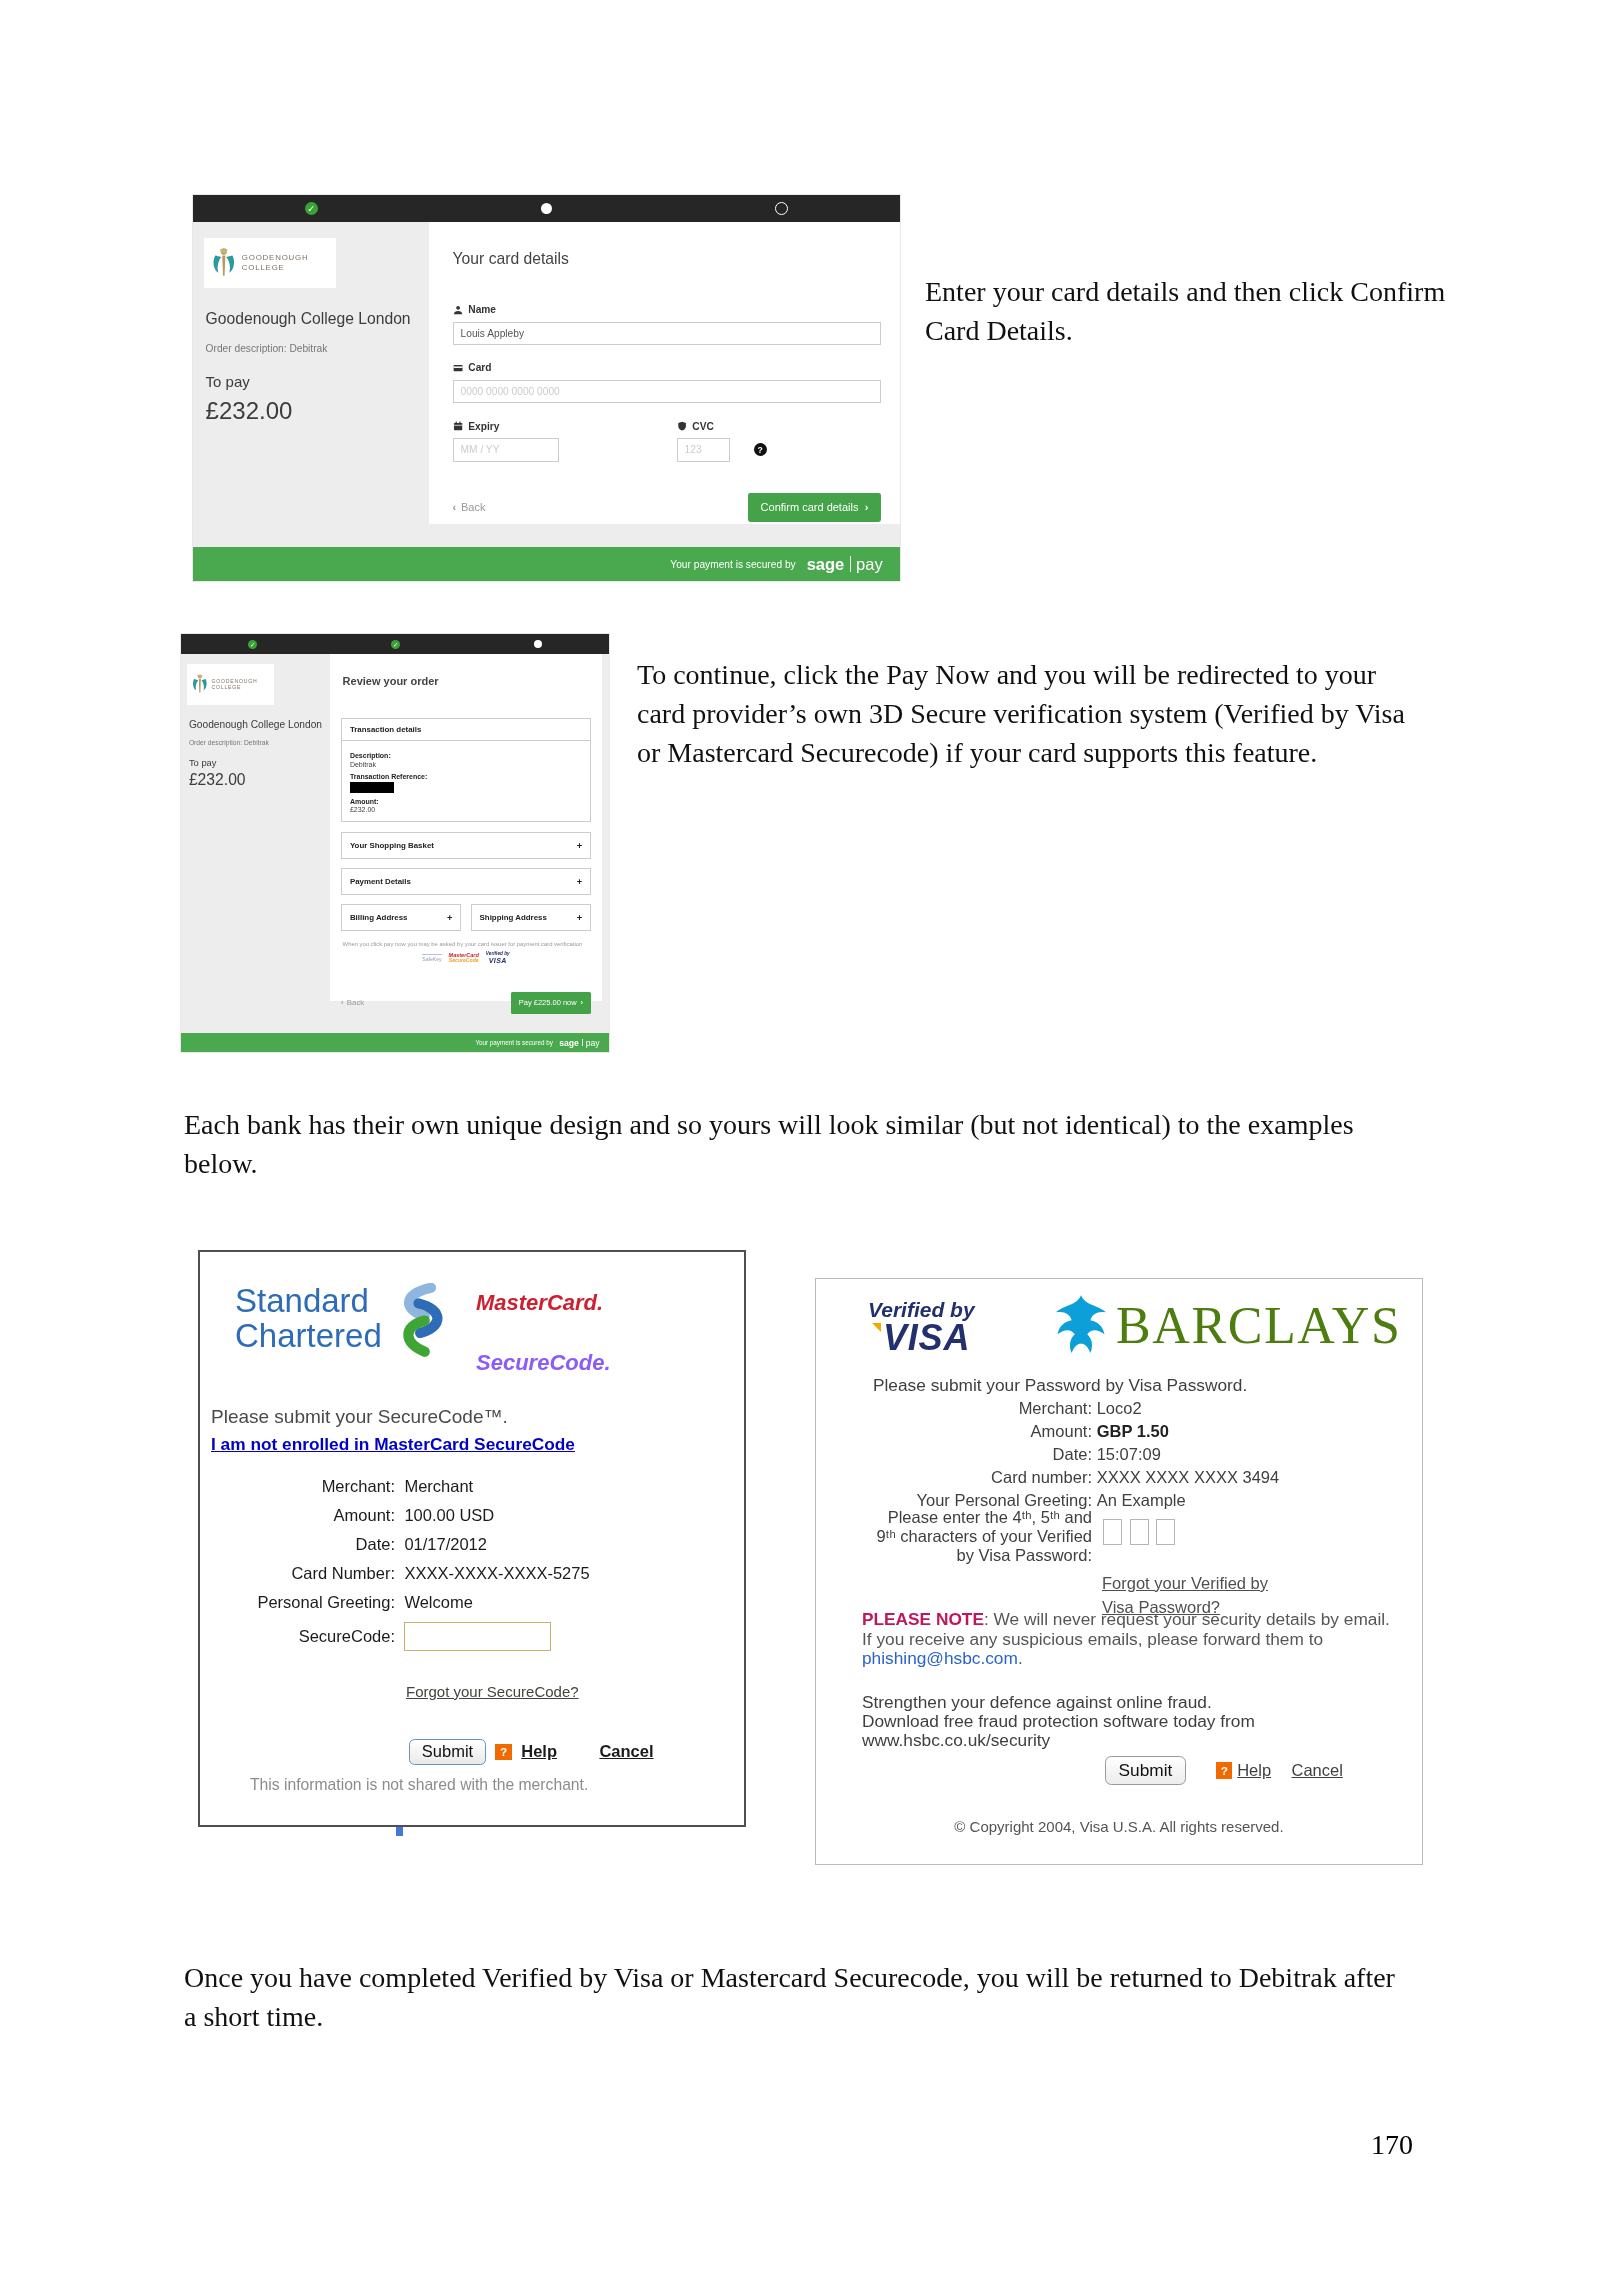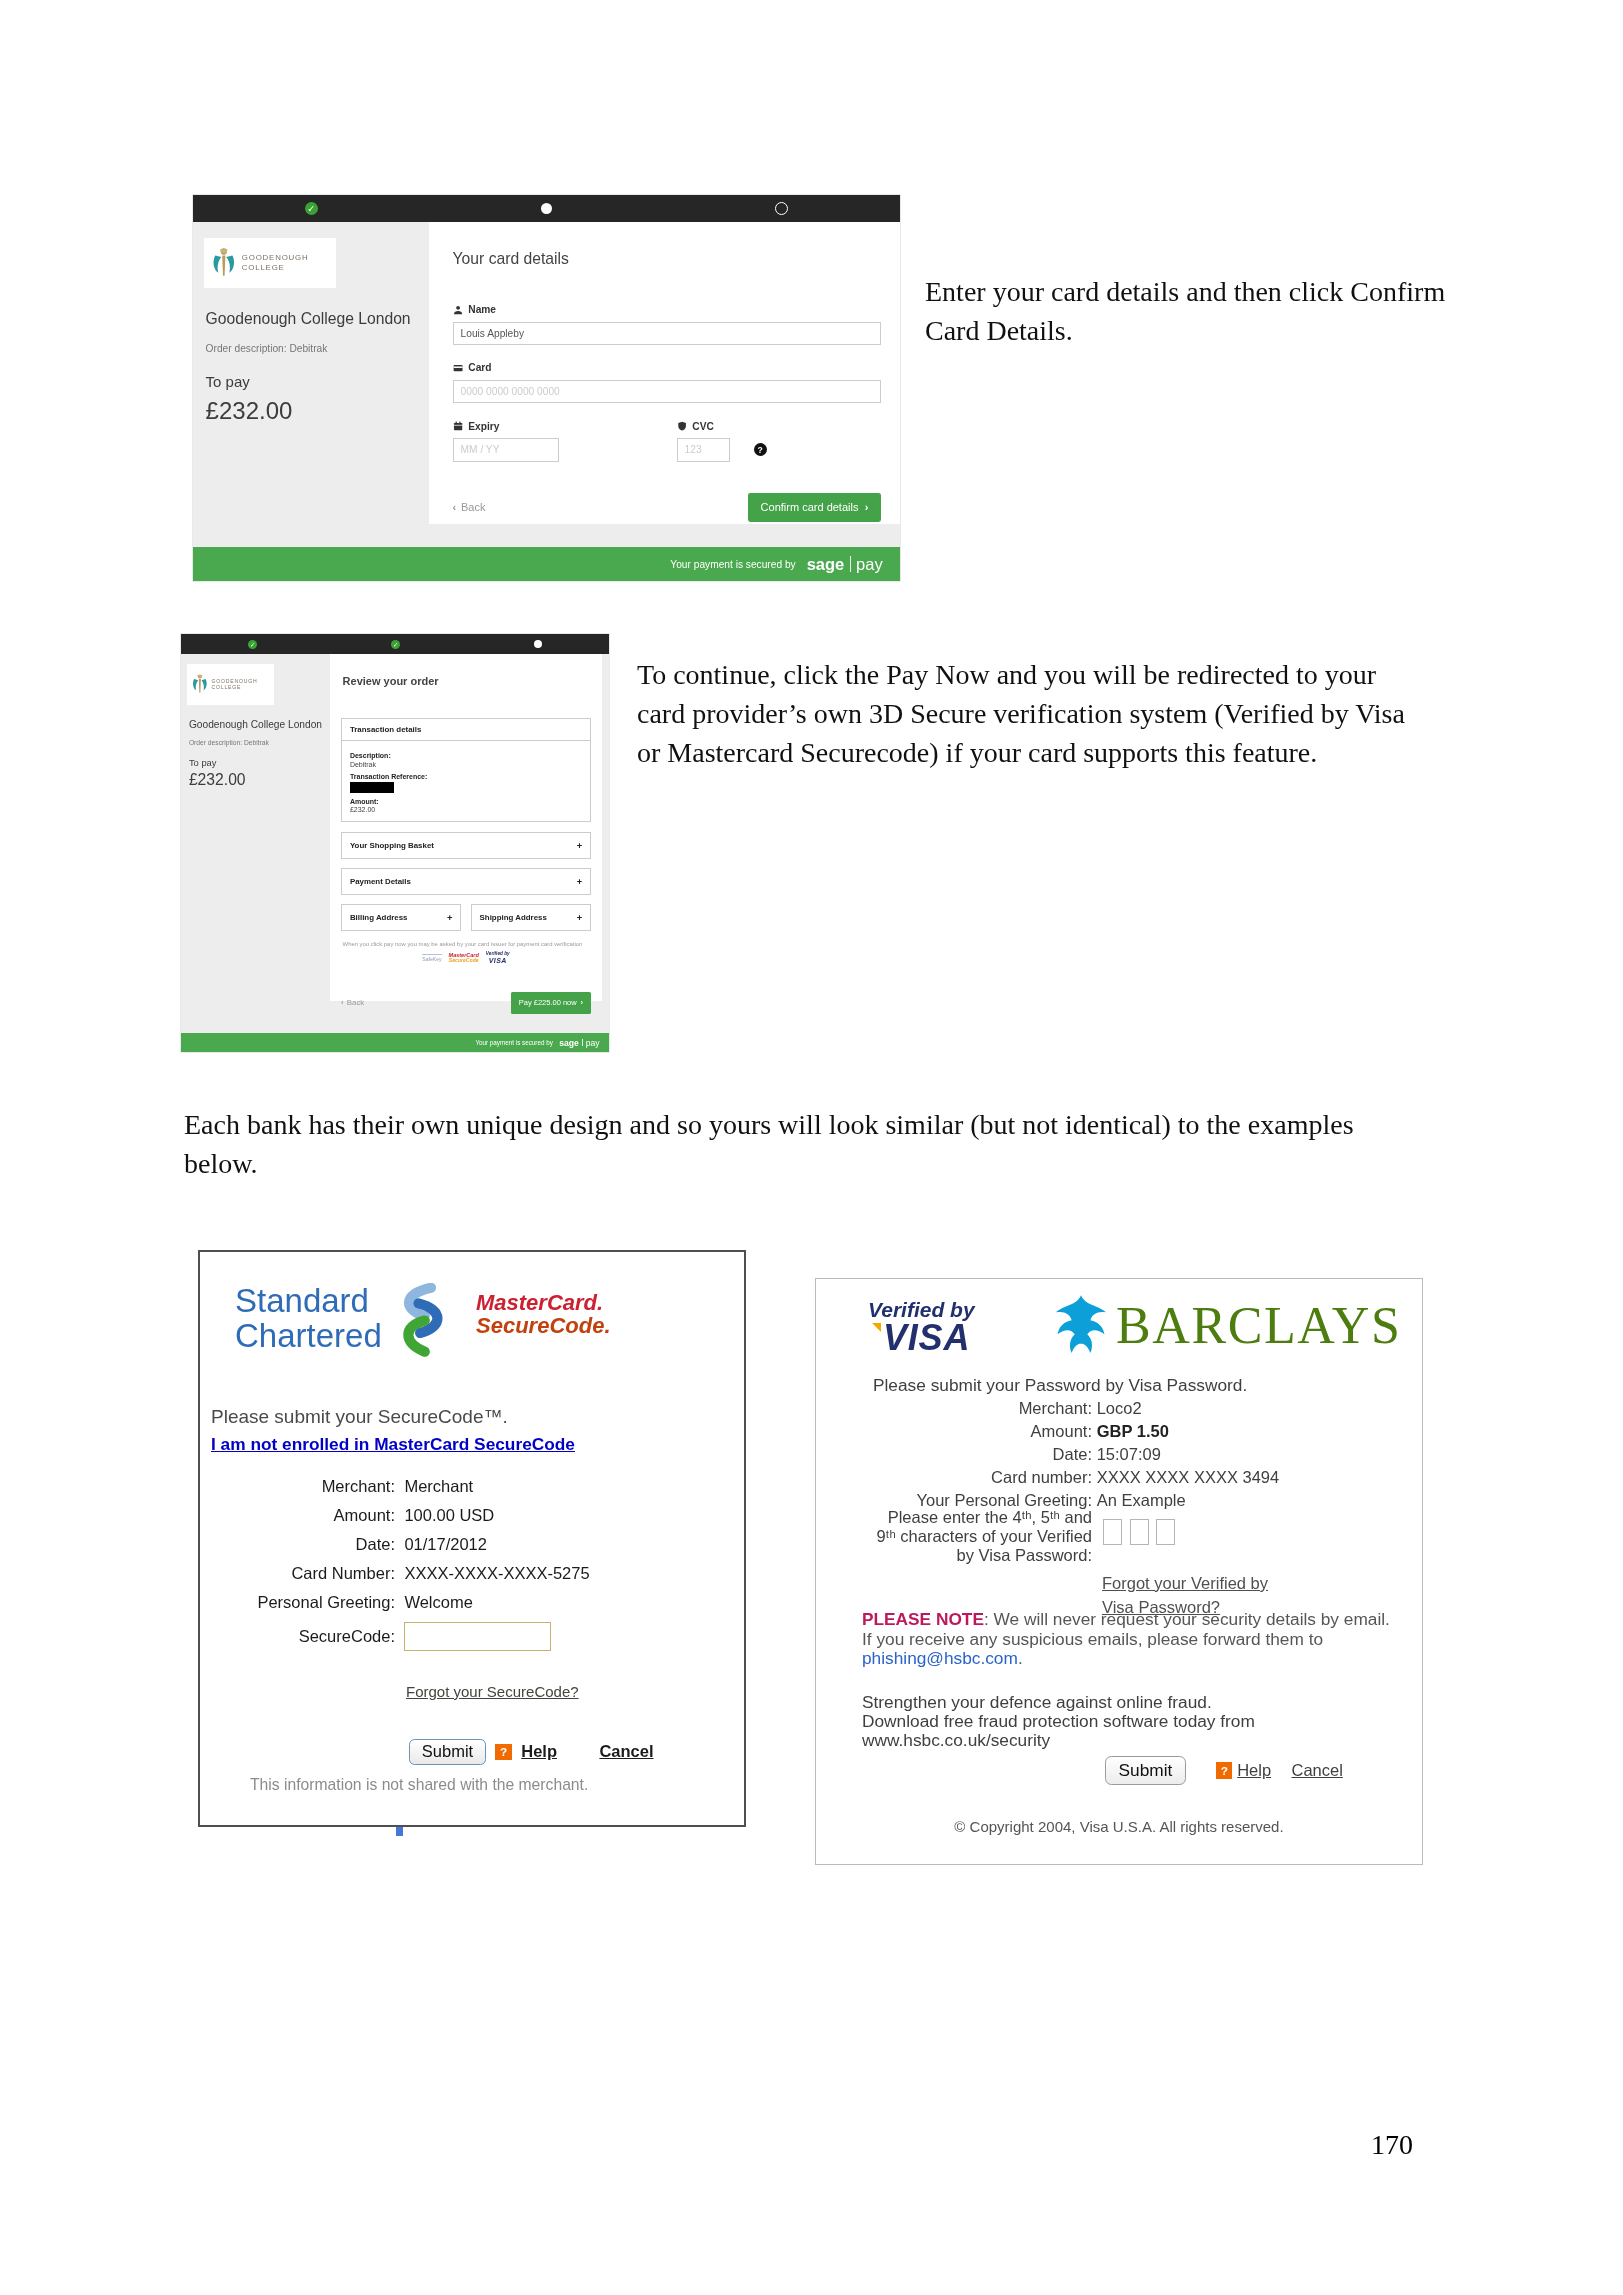--- a/index.html
+++ b/index.html
@@ -115,21 +115,21 @@
   .shot2 .sage-logo{font-size:8.6px;gap:3.1px;}
   .shot2 .sage-sep{width:0.8px;height:7.9px;}
 
   
   .sc-panel{position:absolute;left:198px;top:1250px;width:548px;height:577px;background:#fff;
         border:2.4px solid #4f4f4f;font-family:"Liberation Sans","DejaVu Sans",sans-serif;box-sizing:border-box;}
   .sc-logo{position:absolute;left:35px;top:31px;display:flex;align-items:flex-start;gap:7.9px;}
   .sc-name{color:#2f6cb7;font-size:33px;line-height:35px;}
   .mc-logo{position:absolute;left:276px;top:39px;font-style:italic;font-weight:bold;line-height:1.05;}
   .mc-logo .l1{color:#cc2131;font-size:22px;}
-  .mc-logo .l2{color:#c2410c;font-size:22px;}
+  .mc-logo .l2{color:#8b5cf6;font-size:22px;margin-top:37px;}
   .sc-instruction{position:absolute;left:11px;top:154px;font-size:19px;color:#4a4a4a;}
   .sc-enroll{position:absolute;left:11px;top:182px;font-size:17.3px;font-weight:bold;color:#0000c8;text-decoration:underline;}
   .sc-fields{position:absolute;left:0;top:220px;right:23.6px;}
   .sc-row{display:flex;align-items:center;height:29px;}
   .sc-row.gap-top{margin-top:4.7px;}
   .sc-row .lbl{width:195px;text-align:right;padding-right:9.4px;font-size:16.5px;color:#1c1c1c;}
   .sc-row .val{font-size:16.5px;color:#1c1c1c;}
   .sc-code-input{width:132px;height:27px;border:1.6px solid #c9b06b;font-size:15.7px;padding:0 6.3px;}
   .sc-forgot{position:absolute;left:206px;top:431px;font-size:15px;color:#44443c;text-decoration:underline;}
   .sc-actions{position:absolute;left:209px;top:487px;display:flex;align-items:center;gap:9.4px;}
@@ -487,17 +487,18 @@
       <button class="bc-submit">Submit</button>
       <span class="bc-help">
         <span class="qbox">?</span>
         <a class="bc-ul" href="#">Help</a>
       </span>
       <a class="bc-ul bc-cancel" href="#">Cancel</a>
     </div>
     <div class="bc-copyright">© Copyright 2004, Visa U.S.A. All rights reserved.</div>
   </div>
 
+  <div class="para p4">Once you have completed Verified by Visa or Mastercard Securecode, you will be returned to Debitrak after a short time.</div>
 
   <div class="pagenum">170</div>
 
 </div>
 
 
 </body></html>

